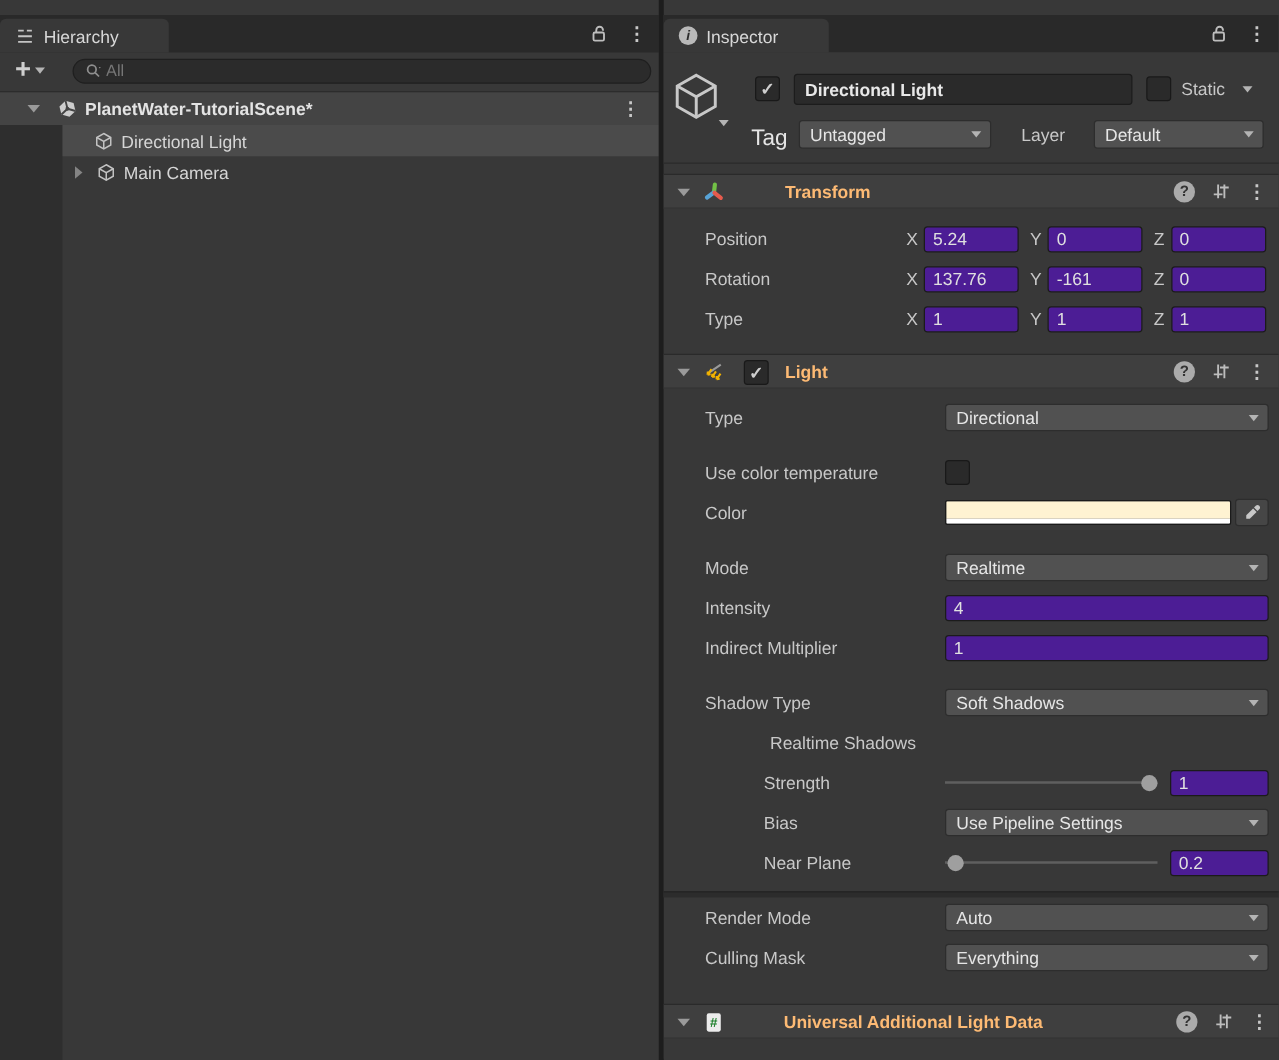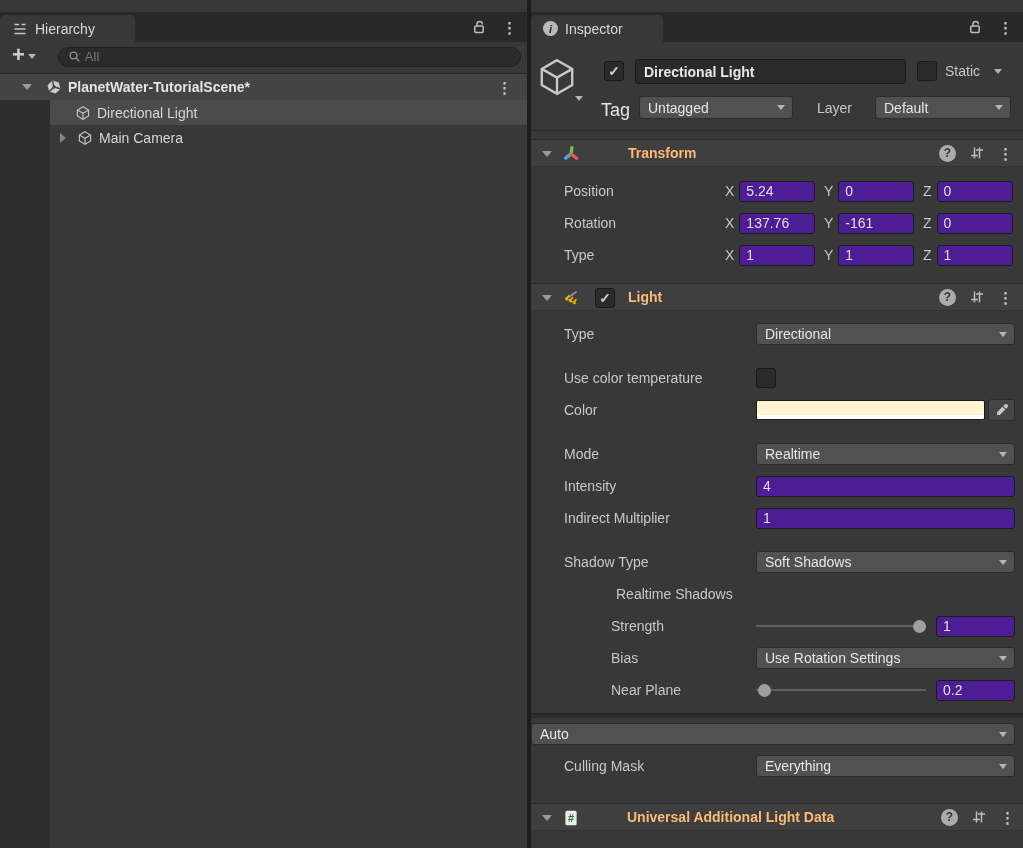--- a/index.html
+++ b/index.html
@@ -439,38 +439,39 @@
           <span class="handle" style="left:157px"></span>
         </span>
         <input class="field slider-val" value="1" style="">
       </span>
     </div>
 
     <div class="prop-row">
       <span class="prop-label indent2">Bias</span>
       <span class="prop-field">
         <span class="dropdown">
-          <span>Use Rotation Settings</span>
+          <span>Use Pipeline Settings</span>
           <span class="dd-caret caret-sm"></span>
         </span>
       </span>
     </div>
 
     <div class="prop-row">
       <span class="prop-label indent2">Near Plane</span>
       <span class="prop-field">
         <span class="slider">
           <span class="track"></span>
           <span class="handle" style="left:2px"></span>
         </span>
         <input class="field slider-val" value="0.2" style="">
       </span>
     </div>
 
     <div class="prop-row gap">
+      <span class="prop-label">Render Mode</span>
       <span class="prop-field">
         <span class="dropdown">
           <span>Auto</span>
           <span class="dd-caret caret-sm"></span>
         </span>
       </span>
     </div>
 
     <div class="prop-row">
       <span class="prop-label">Culling Mask</span>

